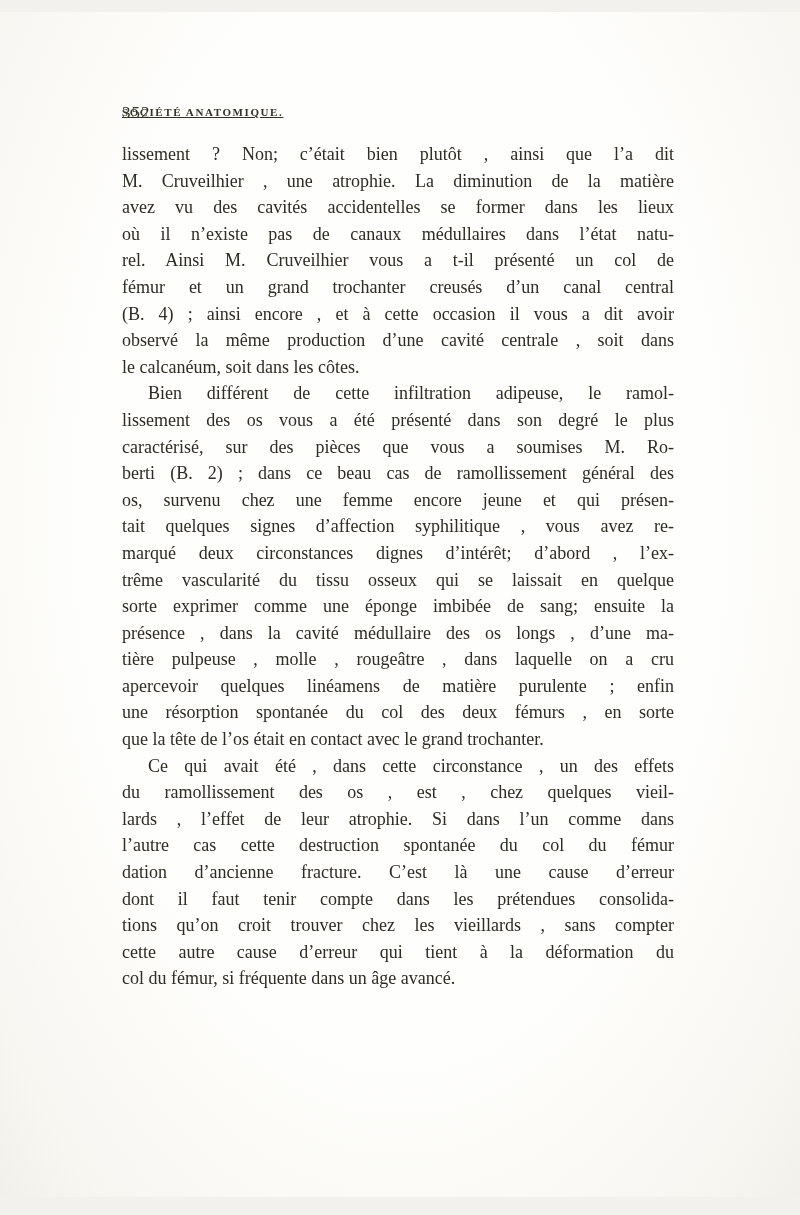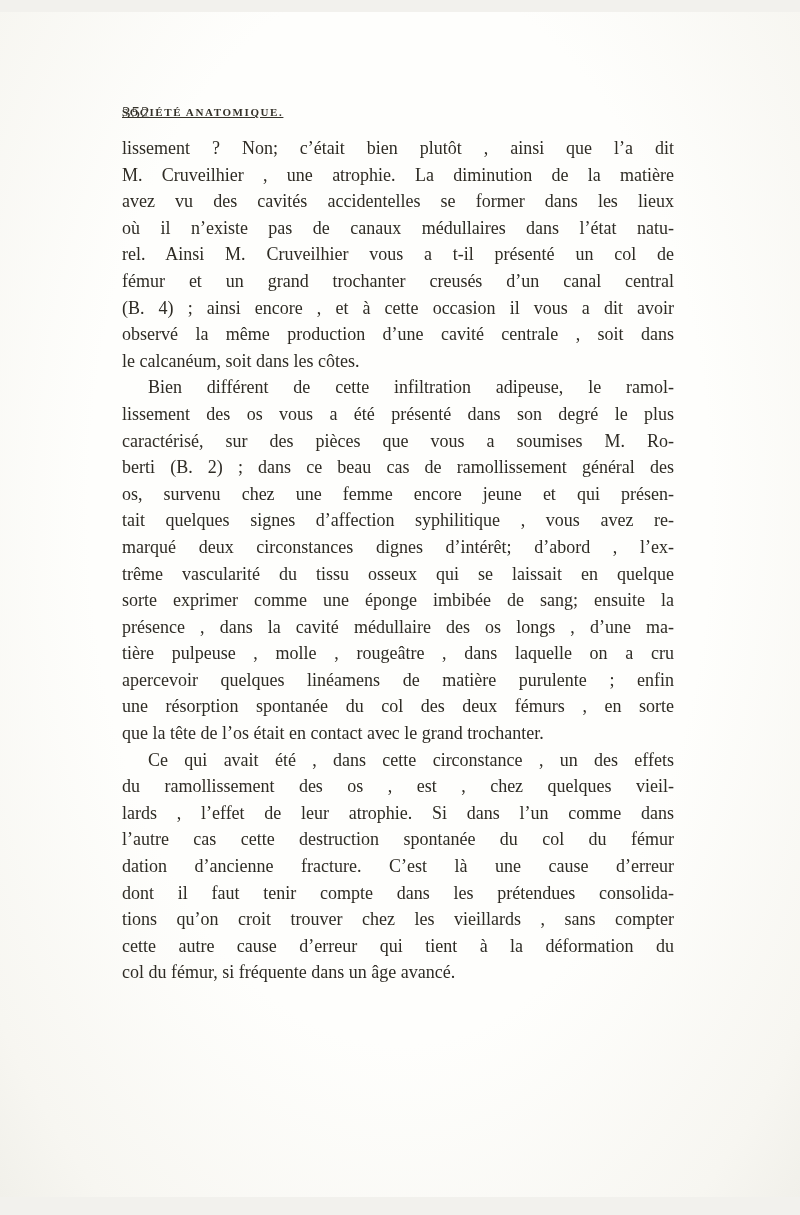--- a/index.html
+++ b/index.html
@@ -35,21 +35,21 @@
   .running-title {
     font-size: 11px;
     font-weight: bold;
     letter-spacing: 1.6px;
     padding-top: 4px;
     color: #35322a;
     text-decoration: underline;
   }
   .text-block {
     position: absolute;
-    top: 123px;
+    top: 129px;
     left: 122px;
     width: 552px;
     font-size: 18px;
     line-height: 26.6px;
   }
   .para {
     margin: 0;
     padding: 0;
   }
   .line {

